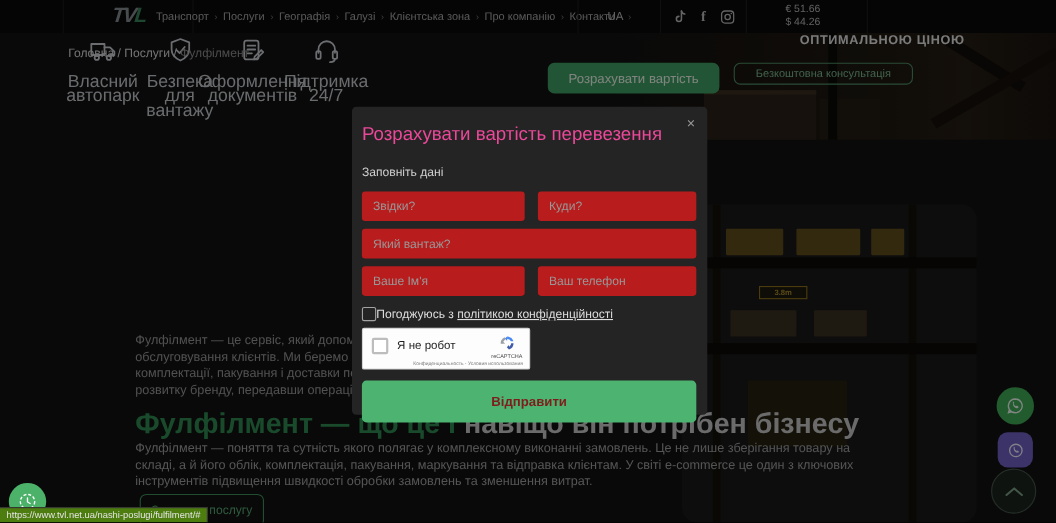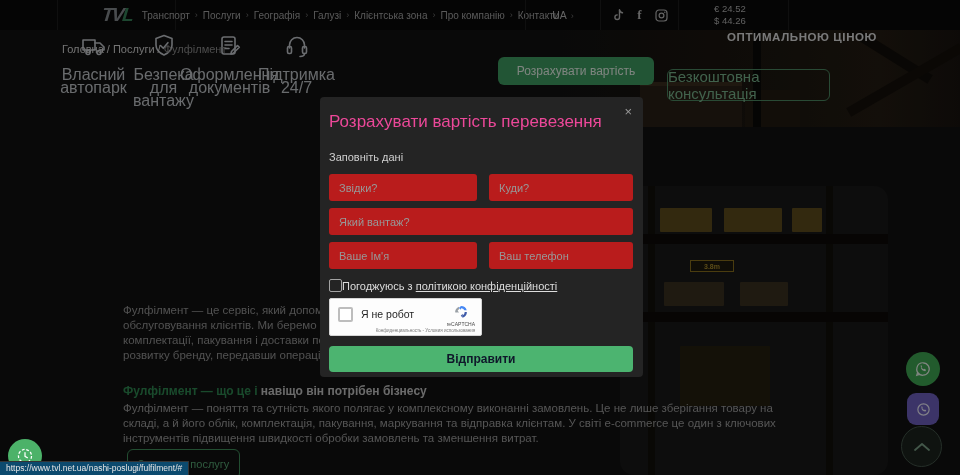--- a/index.html
+++ b/index.html
@@ -47,36 +47,36 @@
   .features{position:absolute;left:62px;top:32px;display:flex;z-index:2;}
   .feat{width:63px;display:flex;flex-direction:column;align-items:center;text-align:center;}
   .feat .ficon{width:28px;height:28px;margin-bottom:8px;}
   .feat .flabel{color:#c2c6ca;font-size:16px;line-height:13px;}
   .ficon svg{stroke:#c6cad0;fill:none;stroke-width:1.6;stroke-linecap:round;stroke-linejoin:round;}
 
   .hero-title{position:absolute;left:727px;top:31px;font-size:11.5px;font-weight:700;letter-spacing:0.6px;color:#e2e2e2;z-index:2;}
 
   .btn-primary{position:absolute;left:498px;top:57px;width:156px;height:28px;background:#3f9e62;border-radius:6px;
     color:#eaf4ec;font-size:12px;display:flex;align-items:center;justify-content:center;cursor:pointer;z-index:2;}
-  .btn-secondary{position:absolute;left:667px;top:57px;width:163px;height:32px;border:1px solid #4d8a63;border-radius:6px;
-    color:#79b58d;font-size:15px;display:flex;align-items:center;justify-content:center;cursor:pointer;z-index:2;margin-top:12px;}
+  .btn-secondary{position:absolute;left:667px;top:57px;width:163px;height:20px;border:1px solid #4d8a63;border-radius:6px;
+    color:#79b58d;font-size:10px;display:flex;align-items:center;justify-content:center;cursor:pointer;z-index:2;}
 
   
   .warehouse-photo{position:absolute;left:620px;top:186px;width:268px;height:289px;border-radius:14px;background:#191919;overflow:hidden;z-index:1;}
   .wp-post{position:absolute;top:0;width:7px;height:289px;background:#120f0a;}
   .wp-beam{position:absolute;left:0;width:268px;height:10px;background:#0d0b08;}
   .wp-box{position:absolute;height:24px;background:#5f4c1d;border-radius:1px;}
   .wp-box.dim{background:#3a3020;}
   .wp-sign{position:absolute;left:70px;top:74px;width:44px;height:12px;border:1px solid #8a6f1d;color:#a88c2c;
     font-size:7px;font-weight:700;display:flex;align-items:center;justify-content:center;background:#1c180e;}
 
   .para{position:absolute;color:#969696;font-size:11.5px;line-height:15px;z-index:1;white-space:nowrap;}
   .para1{left:123px;top:303px;}
   .para2{left:123px;top:401px;color:#9d9d9d;}
-  .heading{position:absolute;left:123px;top:384px;font-size:12px;font-weight:700;z-index:1;white-space:nowrap;}
+  .heading{position:absolute;left:123px;top:370px;font-size:26px;font-weight:700;z-index:1;white-space:nowrap;}
   .heading .hl-green{color:#2f8a52;}
   .heading .hl-white{color:#c6c6c6;}
   .btn-order{position:absolute;left:127px;top:449px;width:113px;height:30px;border:1px solid #3f8f5c;border-radius:6px;
     color:#57a874;font-size:11px;display:flex;align-items:center;justify-content:center;cursor:pointer;z-index:1;}
 
   
   .fab{position:absolute;display:flex;align-items:center;justify-content:center;cursor:pointer;z-index:1;}
   .fab-wa{left:906px;top:352px;width:34px;height:34px;border-radius:50%;background:#40a854;}
   .fab-vb{left:907px;top:393px;width:32px;height:32px;border-radius:9px;background:#6f61c0;}
   .fab-up{left:901px;top:426px;width:41px;height:41px;border-radius:50%;background:rgba(70,95,78,0.22);border:1px solid #44564a;}
@@ -102,27 +102,27 @@
   .cbx{width:13px;height:13px;border:1.5px solid #a3a3a3;border-radius:2px;flex:none;cursor:pointer;}
   .consent-text{color:#dddddd;font-size:11px;}
   .consent-link{text-decoration:underline;cursor:pointer;}
   .captcha{margin-top:6px;width:153px;height:38px;background:#fdfdfd;border:1px solid #d5d5d5;border-radius:2px;
     position:relative;display:flex;align-items:center;padding:0 6px 6px 8px;}
   .cap-cbx{width:15px;height:15px;background:#fff;border:2px solid #bdbdbd;border-radius:2px;flex:none;cursor:pointer;}
   .cap-label{color:#1f1f1f;font-size:10.5px;margin-left:8px;flex:1;}
   .cap-logo-col{display:flex;flex-direction:column;align-items:center;margin-top:2px;}
   .cap-brand{color:#4a4a4a;font-size:5px;margin-top:1px;}
   .cap-legal{position:absolute;left:44px;right:4px;bottom:2px;color:#7a7a7a;font-size:4.5px;text-align:center;white-space:nowrap;overflow:hidden;}
-  .btn-submit{margin-top:10px;width:304px;height:26px;background:#4cb470;border-radius:4px;color:#0f172a;
+  .btn-submit{margin-top:10px;width:304px;height:38px;background:#4cb470;border-radius:4px;color:#7f1d1d;
     font-size:12px;font-weight:700;display:flex;align-items:center;justify-content:center;cursor:pointer;}
 
   
   .cookie-fab{position:absolute;left:8px;top:439px;width:34px;height:34px;border-radius:50%;background:#4cb269;
     display:flex;align-items:center;justify-content:center;cursor:pointer;z-index:20;}
-  .statusbar{position:absolute;left:0;top:461px;height:14px;background:#0c4a6e;border-top:1px solid #333;border-right:1px solid #333;
+  .statusbar{position:absolute;left:0;top:461px;height:14px;background:#4d7c0f;border-top:1px solid #333;border-right:1px solid #333;
     color:#e6e6e6;font-size:8.5px;line-height:13px;padding:0 6px;z-index:20;white-space:nowrap;}
 </style>
 </head>
 <body>
 
 <div class="stage">
 
   <div class="header">
     <div class="hsec hs-blank1"></div>
     <div class="hsec hs-logo">
@@ -158,21 +158,21 @@
         </span>
       <span class="soc">
         <svg width="13" height="13" viewBox="0 0 13 13">
             <rect x="1" y="1" width="11" height="11" rx="3" fill="none" stroke="#b9b9b9" stroke-width="1.2"></rect>
             <circle cx="6.5" cy="6.5" r="2.4" fill="none" stroke="#b9b9b9" stroke-width="1.2"></circle>
             <circle cx="9.8" cy="3.2" r="0.7" fill="#b9b9b9"></circle>
           </svg>
       </span>
     </div>
     <div class="hsec hs-cur">
-      <span class="cur-line">€ 24.52</span>
+      <span class="cur-line">€ 51.66</span>
       <span class="cur-line">$ 44.26</span>
     </div>
     <div class="hsec hs-blank2"></div>
   </div>
 
   <div class="hero-photo">
     <div class="pallet"></div>
     <div class="pallet2"></div>
     <div class="post"></div>
     <div class="brace"></div>

